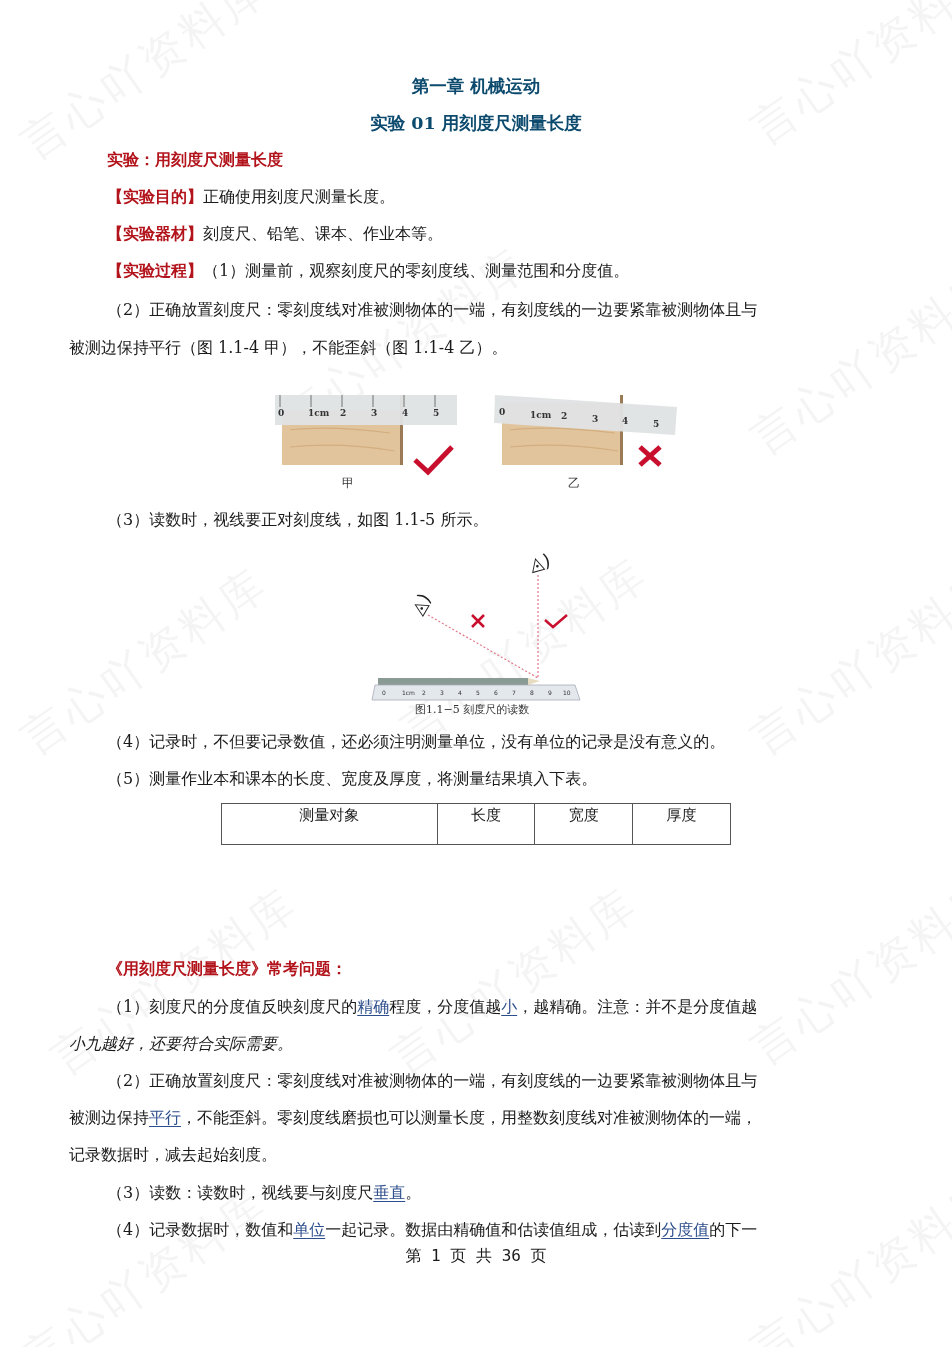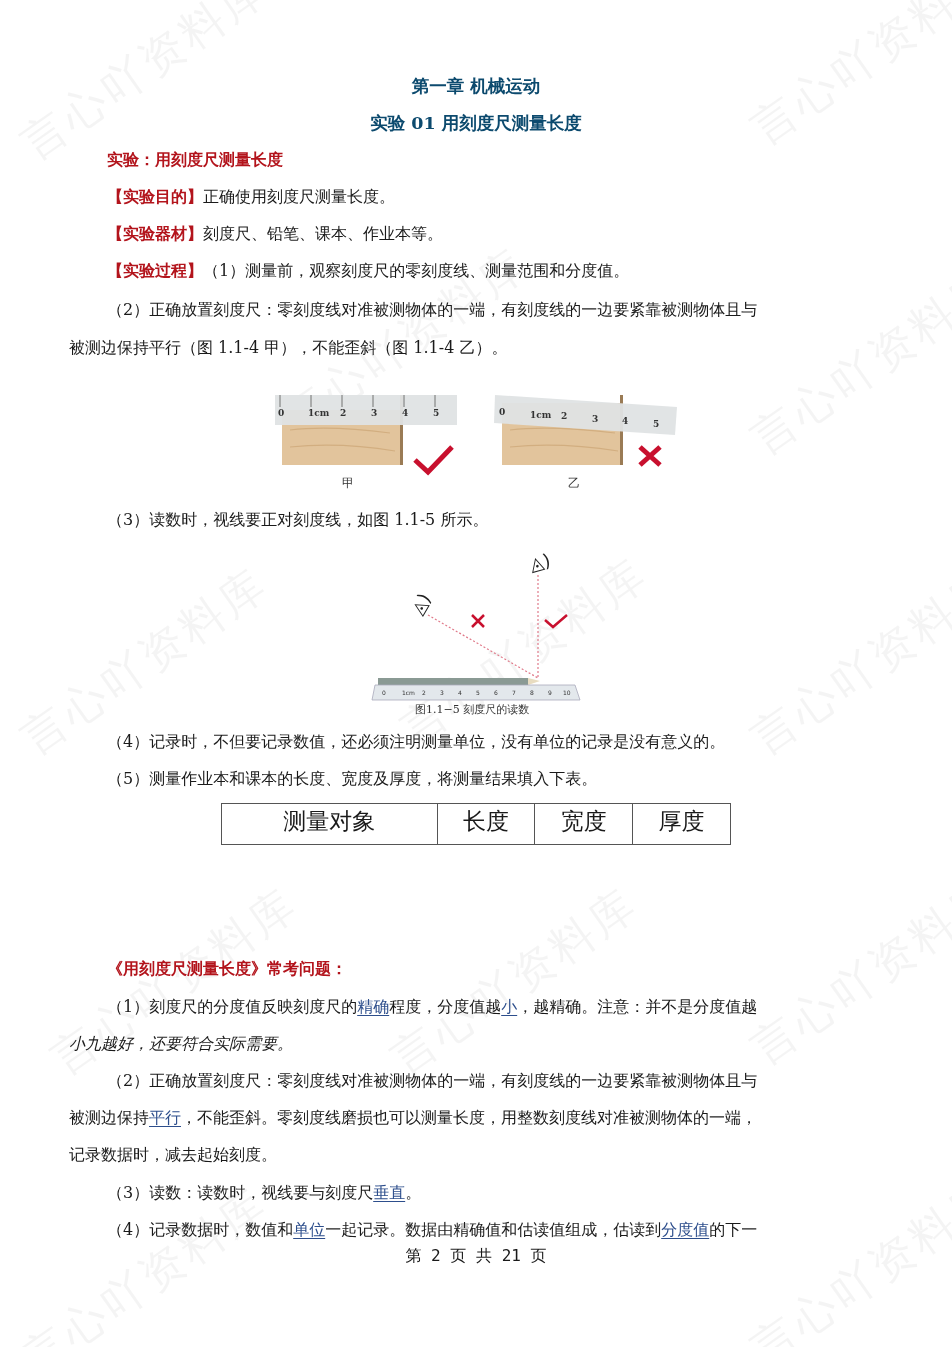--- a/index.html
+++ b/index.html
@@ -11,21 +11,21 @@
       position: absolute; color: rgba(0,0,0,0.045); font-family: "DejaVu Sans", sans-serif;
       font-size: 44px; transform: rotate(-35deg); transform-origin: left top; white-space: nowrap;
       pointer-events: none; letter-spacing: 4px;
     }
     .line { position: absolute; font-size: 16px; white-space: nowrap; line-height: 24px; }
     .red { color: #b3141c; font-weight: bold; }
     .title { position: absolute; left: 0; width: 952px; text-align: center; font-size: 17.5px; color: #0c4a6e; font-weight: bold; }
     .u { color: #2d4e8c; text-decoration: underline; text-underline-offset: 3px; }
     .fig { position: absolute; }
     .caption { position: absolute; font-size: 12px; color: #333; }
-    table.meas { position: absolute; left: 221px; top: 803px; width: 510px; border-collapse: collapse; font-size: 23px; }
+    table.meas { position: absolute; left: 221px; top: 803px; width: 510px; border-collapse: collapse; font-size: 15px; }
     table.meas td { border: 1.3px solid #555; height: 37px; text-align: center; vertical-align: top; padding-top: 2px; }
     .footer { position: absolute; left: 0; width: 952px; top: 1246px; text-align: center; font-size: 16px; font-family: "DejaVu Sans Mono", monospace; }
   </style>
 </head>
 <body>
 
 <div class="watermark" style="left:10px;top:125px;">言心吖资料库</div>
 <div class="watermark" style="left:740px;top:110px;">言心吖资料库</div>
 <div class="watermark" style="left:270px;top:400px;">言心吖资料库</div>
 <div class="watermark" style="left:740px;top:420px;">言心吖资料库</div>
@@ -166,13 +166,13 @@
 <div class="line" style="left:69px;top:1143px;">记录数据时，减去起始刻度。</div>
 
 <div class="line" style="left:107px;top:1181px;">
   <span>（3）读数：读数时，视线要与刻度尺</span><span class="u">垂直</span><span>。</span>
 </div>
 
 <div class="line" style="left:107px;top:1218px;">
   <span>（4）记录数据时，数值和</span><span class="u">单位</span><span>一起记录。数据由精确值和估读值组成，估读到</span><span class="u">分度值</span><span>的下一</span>
 </div>
 
-<div class="footer">第 2 页 共 21 页</div>
+<div class="footer">第 1 页 共 36 页</div>
 
 </body></html>

